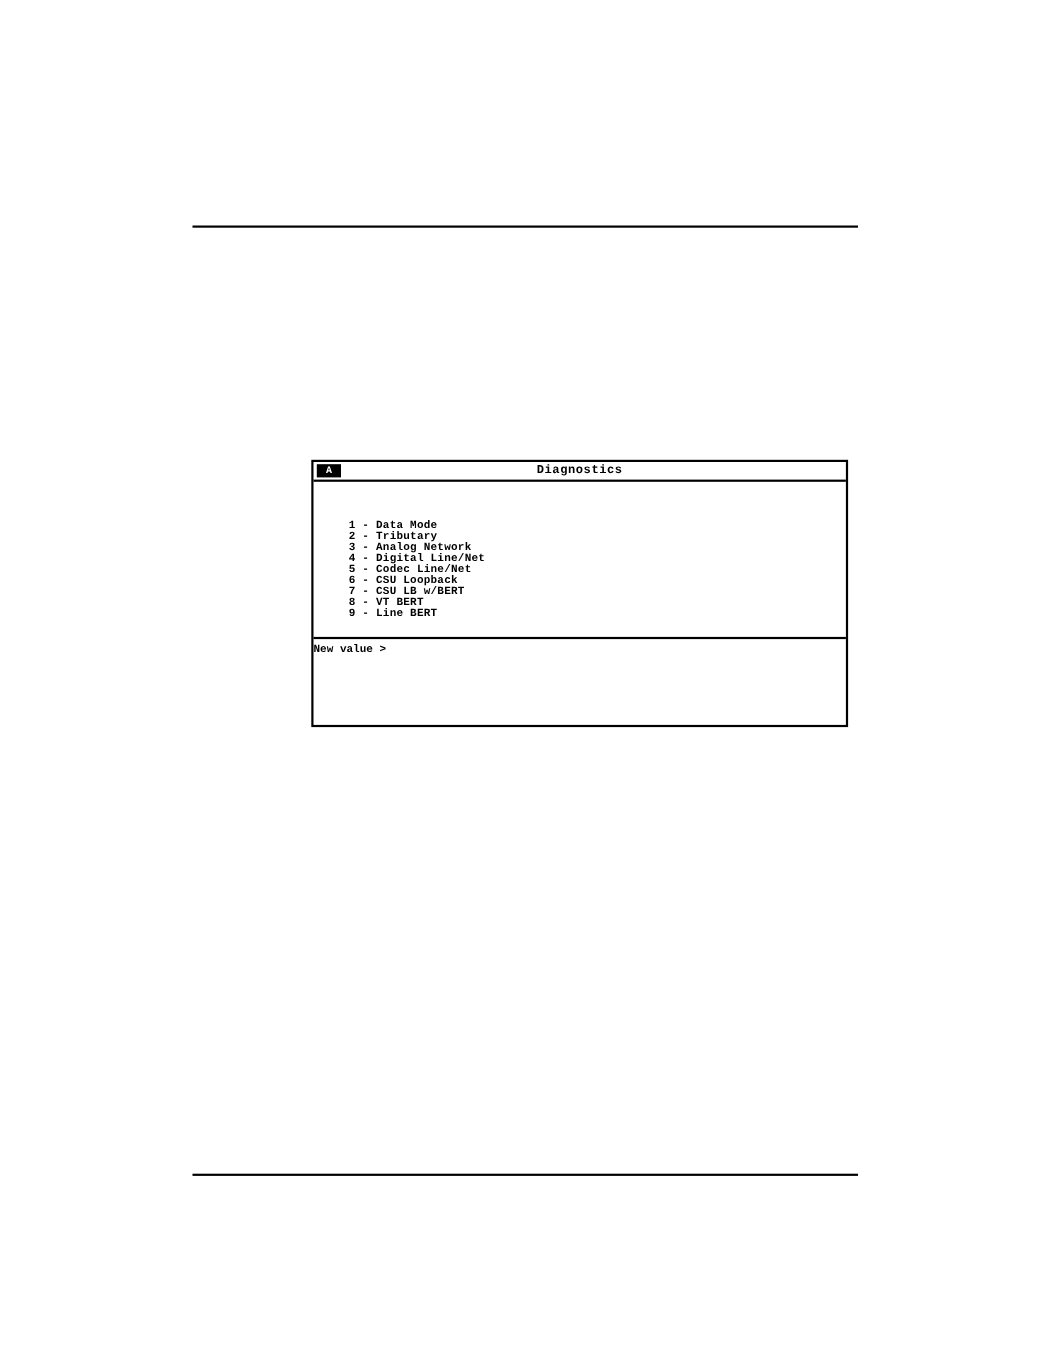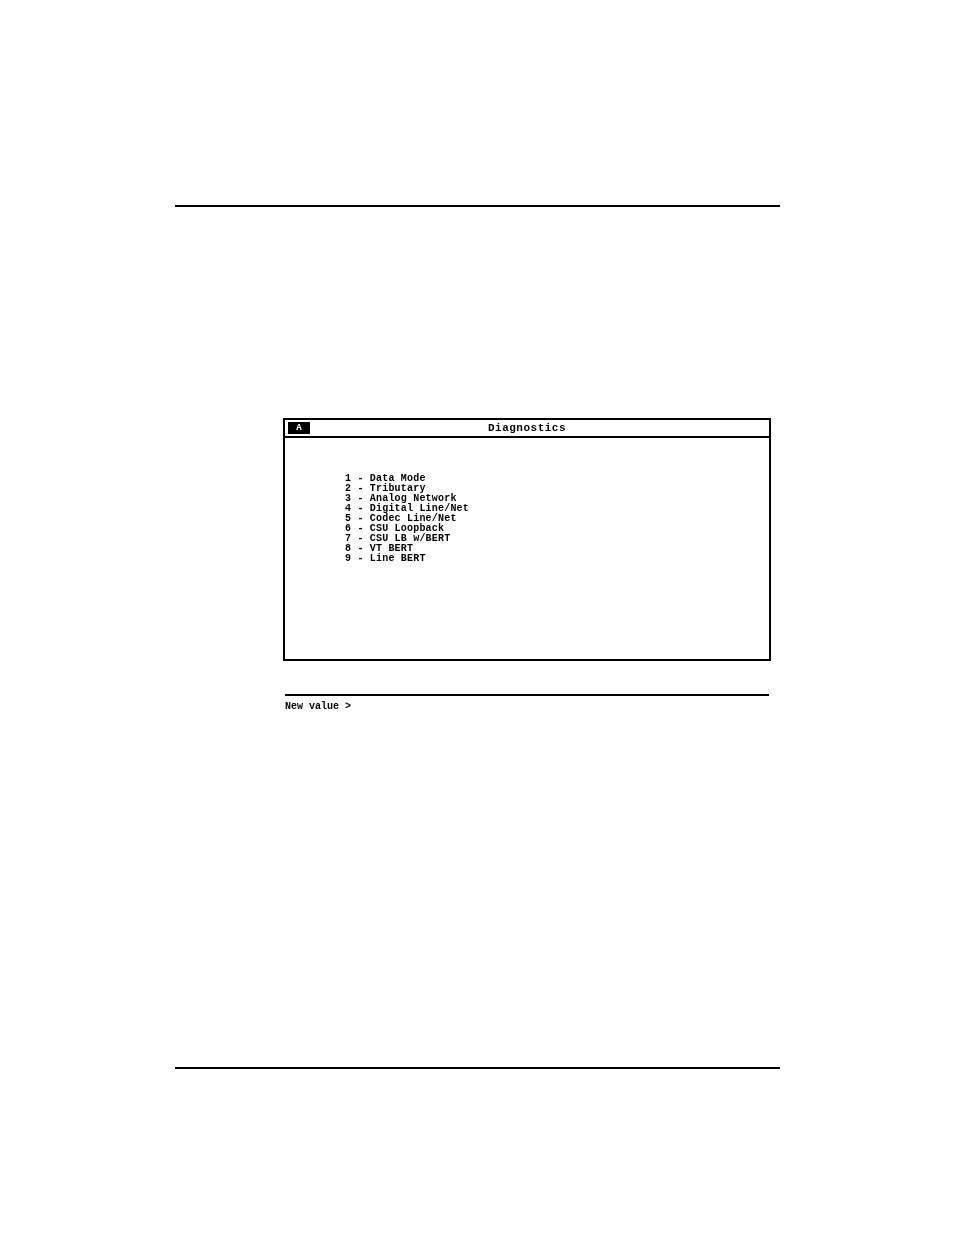--- a/index.html
+++ b/index.html
@@ -39,26 +39,25 @@
   .term-title .title {
     position: absolute;
     left: 0; right: 0; top: 0;
     text-align: center;
     font: bold 11px/16px "Courier New", monospace;
     letter-spacing: 0.5px;
   }
 
   .term-body {
     position: relative;
-    height: 256px;
-    padding: 16px 10px 10px 22px;
+    height: 141px;
+    padding: 16px 10px 10px 32px;
     font: bold 10px/10px "Courier New", monospace;
     letter-spacing: 0.2px;
     white-space: pre;
-    margin-left: 38px;
   }
   .menu-line { height: 10px; }
 
   .term-status {
     position: relative;
     height: 22px;
     border-top: 2px solid #000;
     font: bold 10px/22px "Courier New", monospace;
   }
 </style>

